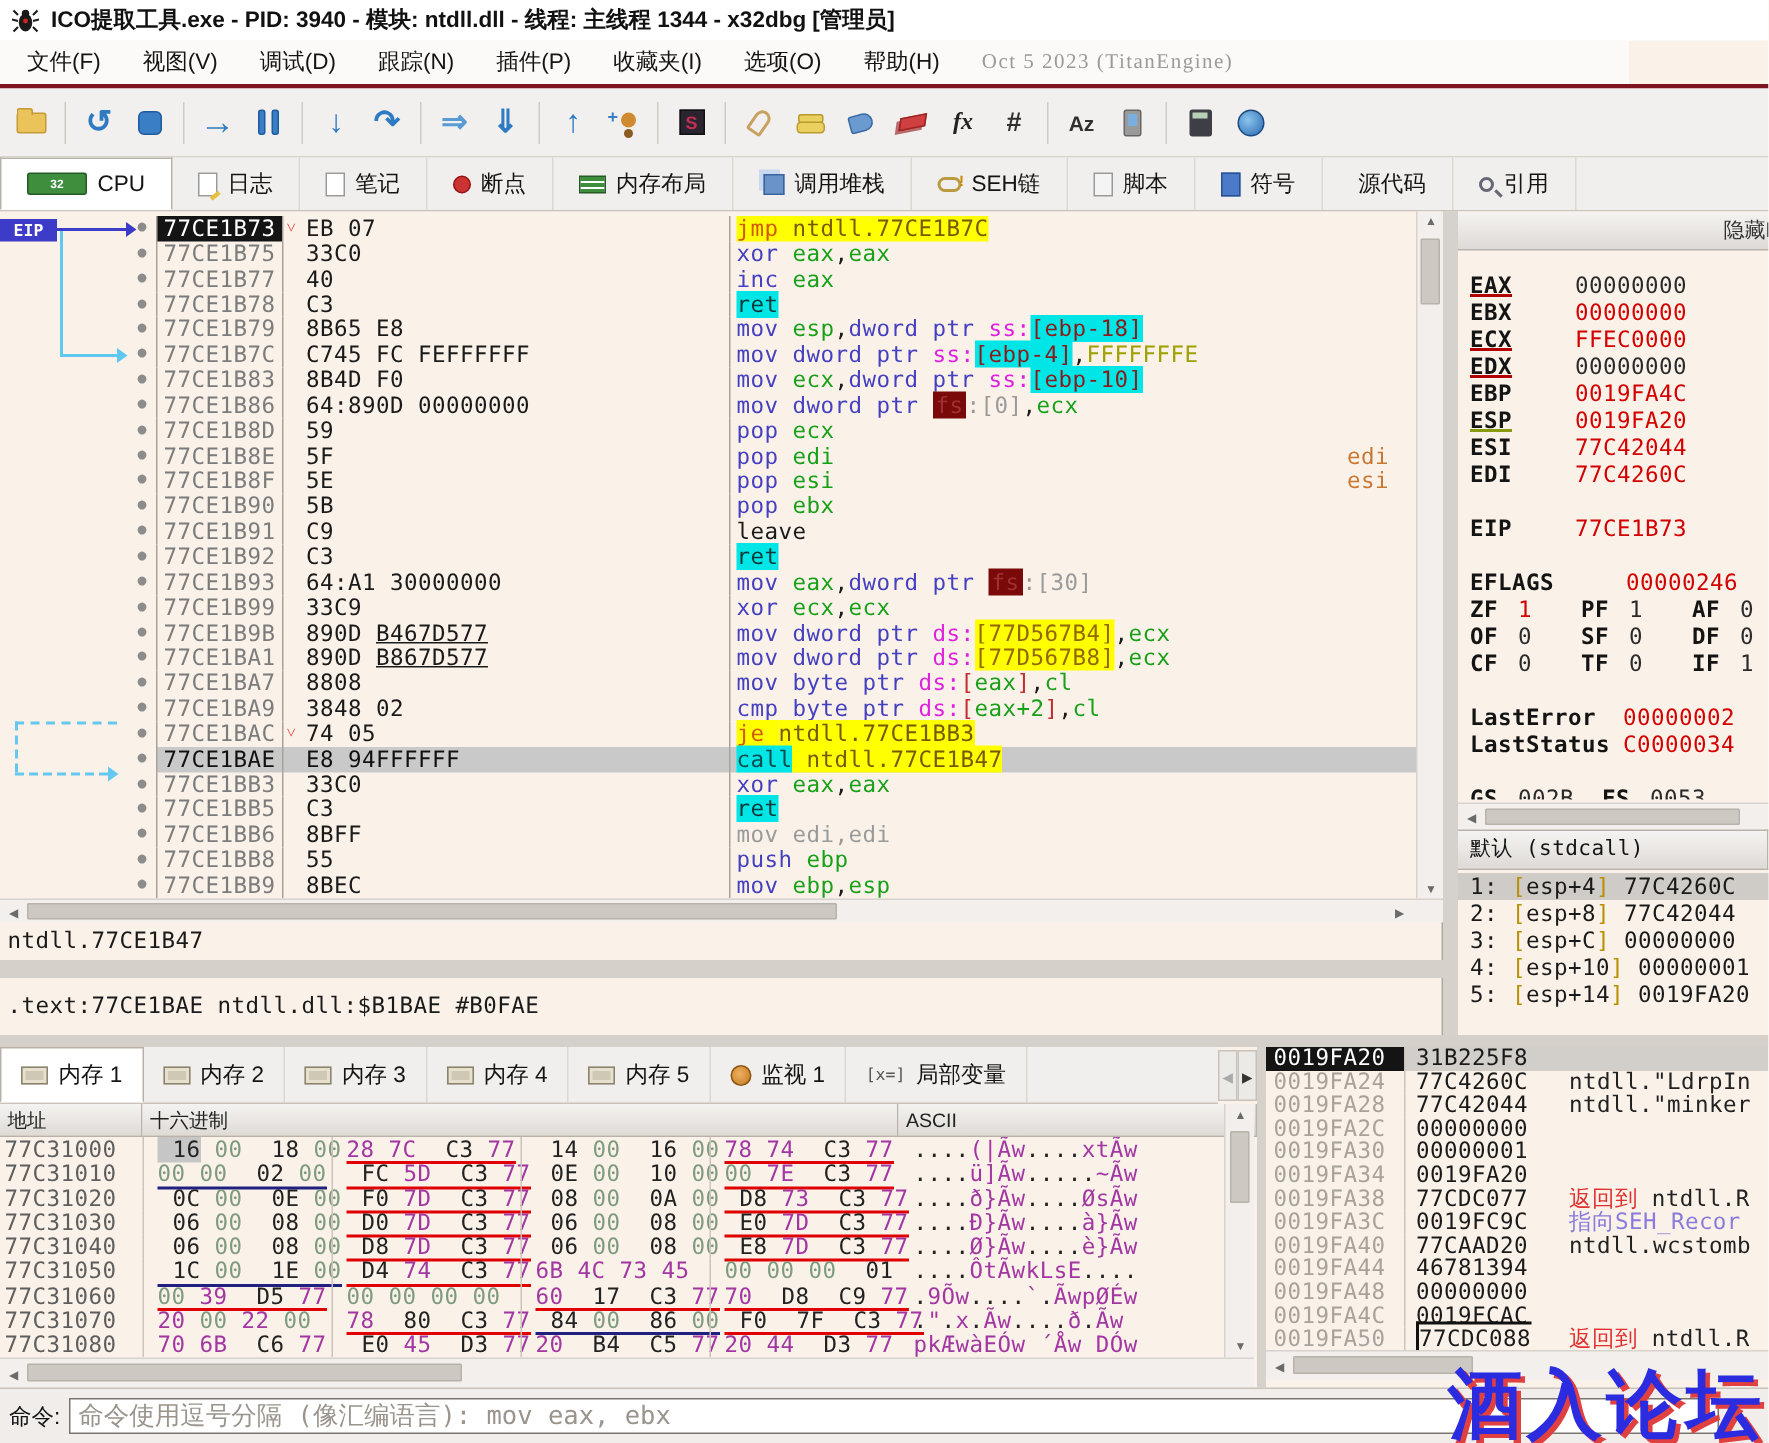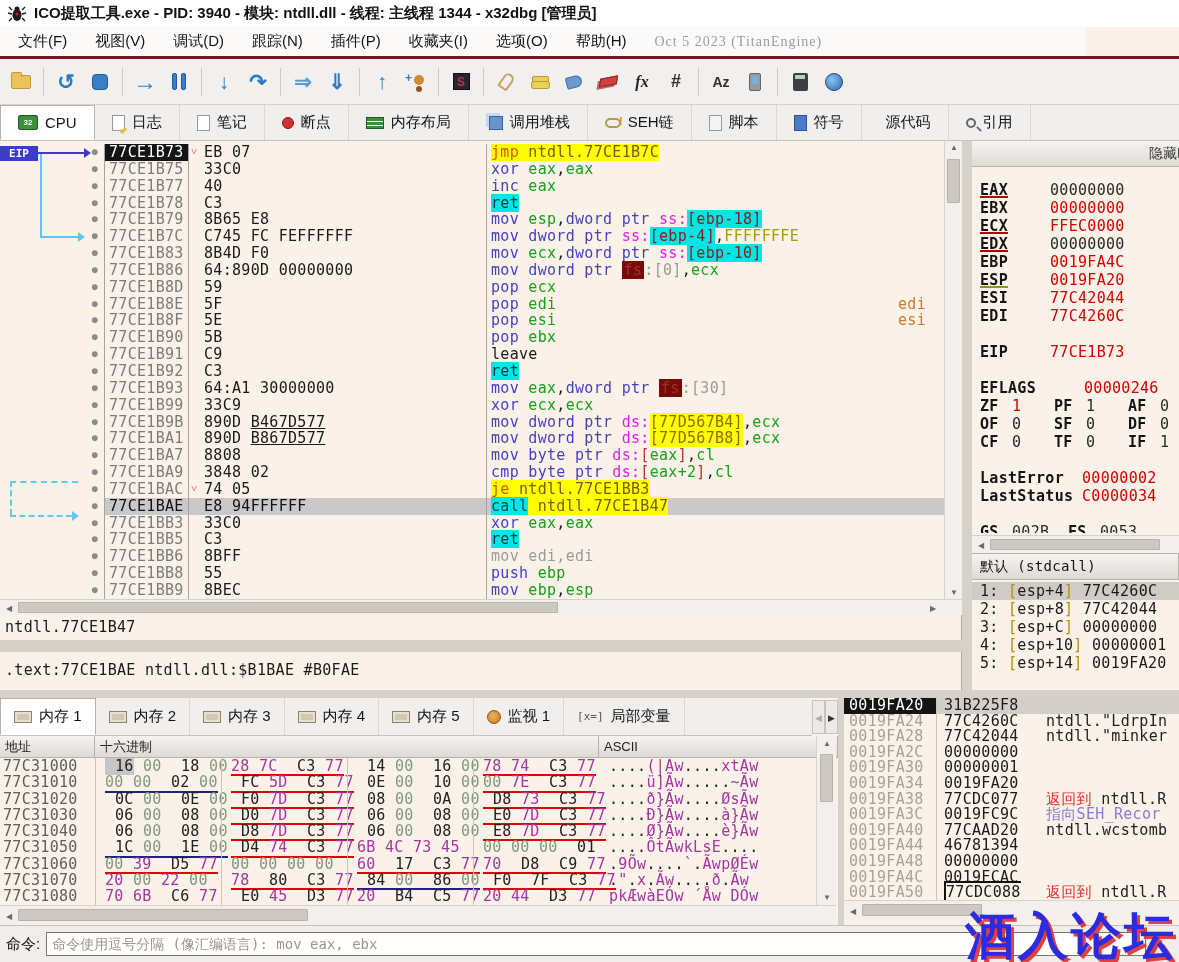--- a/index.html
+++ b/index.html
@@ -43,21 +43,21 @@
   .sh-calc:after { content:""; position:absolute; left:2px; top:2px; width:10px; height:4px; background:#B8D0B8; }
   .sh-globe { width:18px; height:18px; border-radius:50%; background:radial-gradient(circle at 6px 6px, #8AC4EE, #2A6AB0); border:1px solid #1A4A80; }
 
   
   #tabbar { position:absolute; left:0; top:105px; width:1179px; height:36px; background:#F1EFED;
     border-bottom:1px solid #C9C2BA; display:flex; align-items:stretch; }
   .tab { display:flex; align-items:center; gap:7px; padding:0 17px; font-size:15px; color:#141414;
     border-right:1px solid #DDD7D0; cursor:default; white-space:nowrap; }
   .tab.active { background:#FFFFFF; border:1px solid #B9B1A8; border-bottom:1px solid #FFF; }
   .ti { display:inline-block; }
-  .ti-cpu { width:20px; height:15px; background:#3E8E3E; border:1px solid #245A24; border-radius:2px; color:#fff; font-size:8px; font-weight:bold; text-align:center; line-height:13px; }
+  .ti-cpu { width:40px; height:15px; background:#3E8E3E; border:1px solid #245A24; border-radius:2px; color:#fff; font-size:8px; font-weight:bold; text-align:center; line-height:13px; }
   .ti-log, .ti-notes { width:13px; height:16px; background:#fff; border:1px solid #999; position:relative; }
   .ti-log:after { content:""; position:absolute; right:-3px; bottom:-2px; width:7px; height:3px; background:#E8C040; transform:rotate(-40deg); }
   .ti-breakpoint { width:12px; height:12px; border-radius:50%; background:#C33; border:1px solid #911; }
   .ti-memmap { width:18px; height:12px; background:repeating-linear-gradient(180deg,#3E8E3E 0 3px,#fff 3px 4px); border:1px solid #245A24; }
   .ti-callstack { width:14px; height:14px; background:#6A94C8; border:1px solid #3A64A0; box-shadow:-3px -3px 0 #C8D8EE; margin-left:3px; }
   .ti-seh { width:16px; height:10px; border:2px solid #B89A40; border-radius:5px; position:relative; }
   .ti-seh:after { content:"!"; position:absolute; right:-4px; top:-4px; color:#C80; font-size:10px; font-weight:bold; }
   .ti-script { width:13px; height:16px; background:#F4F4F4; border:1px solid #999; color:#666; font-size:8px; text-align:center; line-height:14px; }
   .ti-symbols { width:13px; height:16px; background:#4A7AC8; border:1px solid #2A5090; }
   .ti-source { color:#4A6A8A; font-weight:bold; font-size:14px; }
@@ -174,21 +174,21 @@
   .sframe { border-left:2px solid #111; border-top:2px solid #111; }
   .scom { flex:1; padding-left:6px; overflow:hidden; }
   .sc-plain { color:#222; } .sc-seh { color:#8A7ADC; } .sc-ret-p { color:#E03030; } .sc-ret-r { color:#222; }
   #stack-hscroll { position:absolute; left:0; top:202px; width:335px; height:20px; }
 
   
   #cmdbar { position:absolute; left:0; top:925px; width:1179px; height:37px; background:#F0EDEA;
     border-top:1px solid #C8C2BA; display:flex; align-items:center; padding-left:6px; }
   #cmd-label { font-size:15px; color:#141414; margin-right:6px; white-space:nowrap; }
   #cmd-input { width:1100px; height:24px; border:1px solid #7A766F; background:#FFFFFF;
-    font-family:"DejaVu Sans Mono",monospace; font-size:14px; padding:0 5px; color:#222; }
+    font-family:"DejaVu Sans Mono",monospace; font-size:17px; padding:0 5px; color:#222; }
   #cmd-input::placeholder { color:#9A948C; }
 
   
   #watermark { position:absolute; right:2px; bottom:-8px; font-size:50px; font-weight:900;
     color:#2B2BE0; text-shadow:3px 3px 0 #E04040; letter-spacing:3px; z-index:99; white-space:nowrap; }
 </style>
 </head>
 <body>
 
 <div id="app">

